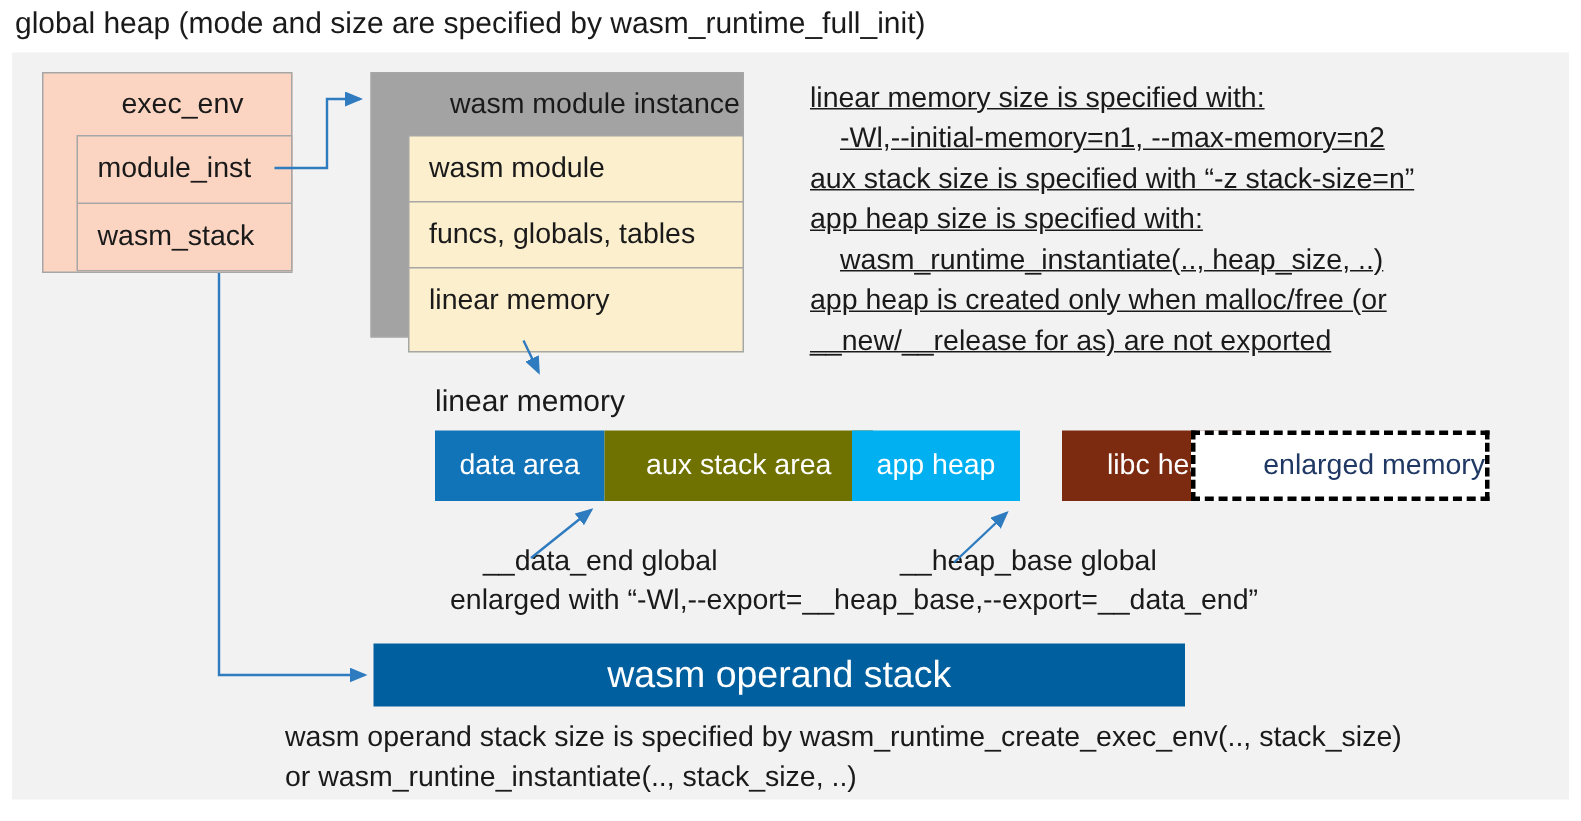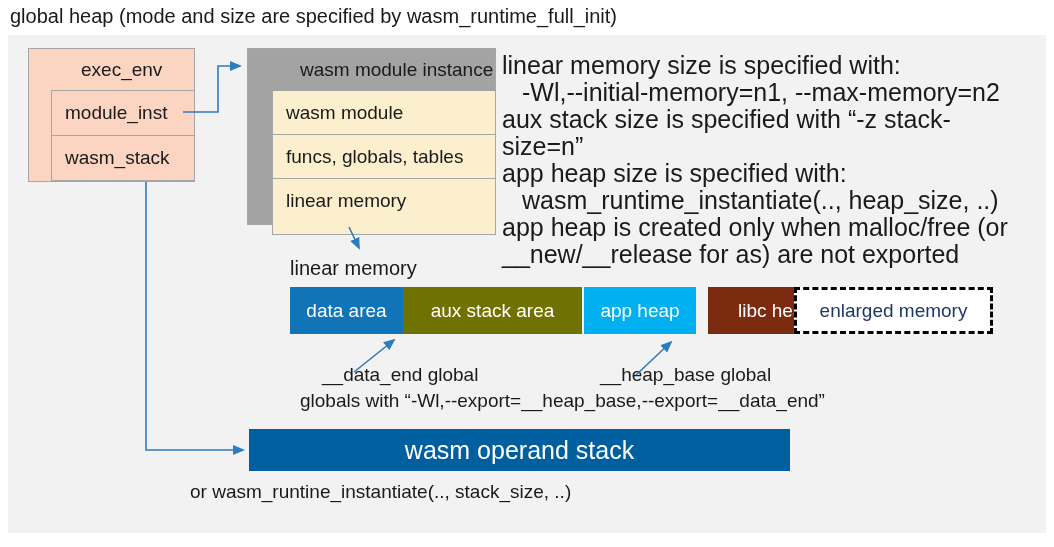--- a/index.html
+++ b/index.html
@@ -33,34 +33,34 @@
   #exec-row-0 { top: 41px; }
   #exec-row-1 { top: 86px; }
 
   #mod-inst { left: 247px; top: 48px; width: 249px; height: 177px; background: #a3a3a3; }
   #mod-inst .structrow { left: 24px; width: 224px; height: 57px; line-height: 43px; background: #fcefcd; }
   #mi-row-0 { top: 41px; }
   #mi-row-1 { top: 85px; }
   #mi-row-2 { top: 129px; }
 
   
-  #size-notes { left: 502px; top: 52px; width: 510px; font-size: 25px; line-height: 27px; }
+  #size-notes { left: 540px; top: 52px; width: 510px; font-size: 19px; line-height: 27px; text-decoration: underline; }
   #size-notes .indent { padding-left: 20px; }
 
   
   #lm-label { left: 290px; top: 257px; font-size: 20px; }
   .seg { top: 287px; height: 47px; line-height: 47px; text-align: center;
          color: #ffffff; font-size: 19px; white-space: nowrap; }
   #seg-0 { left: 290px; width: 113px; }
   #seg-1 { left: 403px; width: 179px; text-align: center; }
   #seg-2 { left: 568px; width: 112px; }
   #seg-3 { left: 708px; width: 112px; padding-left: 12px; }
   #seg-enlarged { left: 794px; top: 287px; width: 199px; height: 47px; box-sizing: border-box;
                   background: #ffffff; border: 3px dashed #000000; color: #1f3864;
-                  line-height: 41px; text-align: center; font-size: 19px; }
+                  line-height: 41px; text-align: right; font-size: 19px; }
 
   
   #data-end-label { left: 322px; top: 364px; font-size: 19px; }
   #heap-base-label { left: 600px; top: 364px; font-size: 19px; }
   #exported-label { left: 300px; top: 390px; font-size: 19px; }
 
   
   #operand-bar { left: 249px; top: 429px; width: 541px; height: 42px; line-height: 42px;
                  text-align: center; color: #ffffff; font-size: 25px; }
   #operand-notes { left: 190px; top: 478px; font-size: 19px; line-height: 27px; }
@@ -96,30 +96,31 @@
     <div>aux stack size is specified with “-z stack-size=n”</div>
     <div>app heap size is specified with:</div>
     <div class="indent">wasm_runtime_instantiate(.., heap_size, ..)</div>
     <div>app heap is created only when malloc/free (or</div>
     <div>__new/__release for as) are not exported</div>
   </div>
 
   <div class="abs" id="lm-label">linear memory</div>
   <div class="abs seg" id="seg-0" style="background-color: rgb(17, 115, 184);">data area</div>
   <div class="abs seg" id="seg-1" style="background-color: rgb(111, 114, 0);">aux stack area</div>
-  <div class="abs seg" id="seg-2" style="background-color: rgb(0, 176, 240); margin-left: 16px;">app heap</div>
+  <div class="abs seg" id="seg-2" style="background-color: rgb(0, 176, 240);">app heap</div>
   <div class="abs seg" id="seg-3" style="background-color: rgb(125, 43, 16);">libc heap</div>
   <div class="abs" id="seg-enlarged">enlarged memory</div>
 
   <div class="abs" id="data-end-label">__data_end global</div>
   <div class="abs" id="heap-base-label">__heap_base global</div>
-  <div class="abs" id="exported-label">globals with “-Wl,--export=__heap_base,--export=__data_end”</div>
+  <div class="abs" id="exported-label">enlarged with “-Wl,--export=__heap_base,--export=__data_end”</div>
 
   <div class="abs" id="operand-bar" style="background-color: rgb(0, 95, 158);">wasm operand stack</div>
   <div class="abs" id="operand-notes">
+    <div>wasm operand stack size is specified by wasm_runtime_create_exec_env(.., stack_size)</div>
     <div>or wasm_runtine_instantiate(.., stack_size, ..)</div>
   </div>
 
   <svg class="abs" id="connectors" viewBox="0 0 1054 547" xmlns="http://www.w3.org/2000/svg">
     <defs>
       <marker id="ah" markerUnits="userSpaceOnUse" markerWidth="12" markerHeight="10" refX="10" refY="5" orient="auto">
         <path d="M0,0 L12,5 L0,10 Z" fill="#2e7bbf"></path>
       </marker>
     </defs>
     <polyline points="183,112 218,112 218,66 240,66" fill="none" stroke="#2e7bbf" stroke-width="1.6" marker-end="url(#ah)"></polyline>

